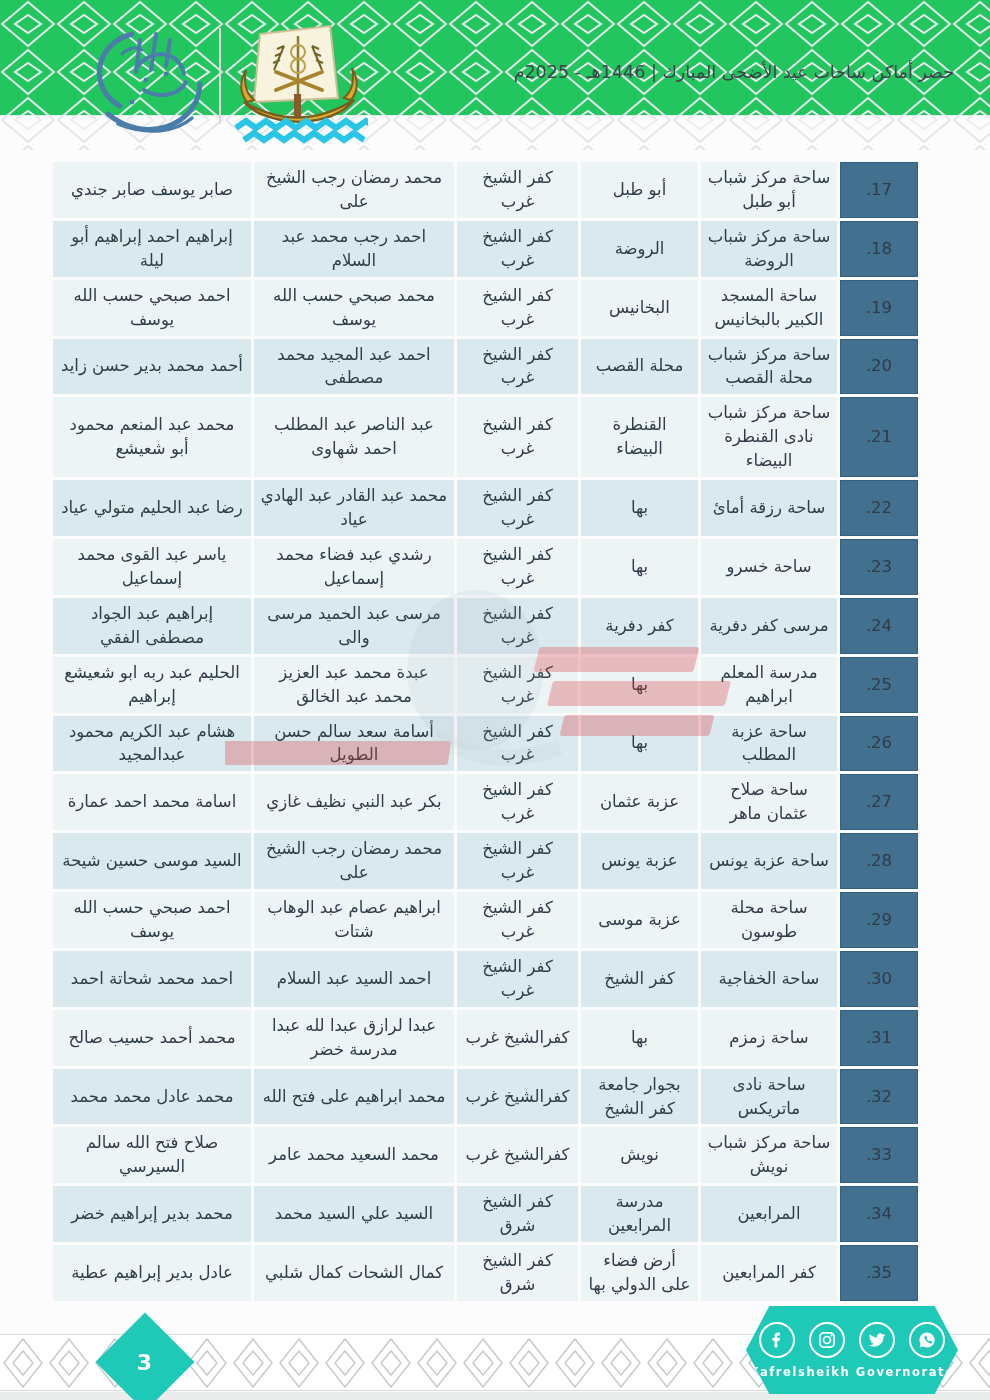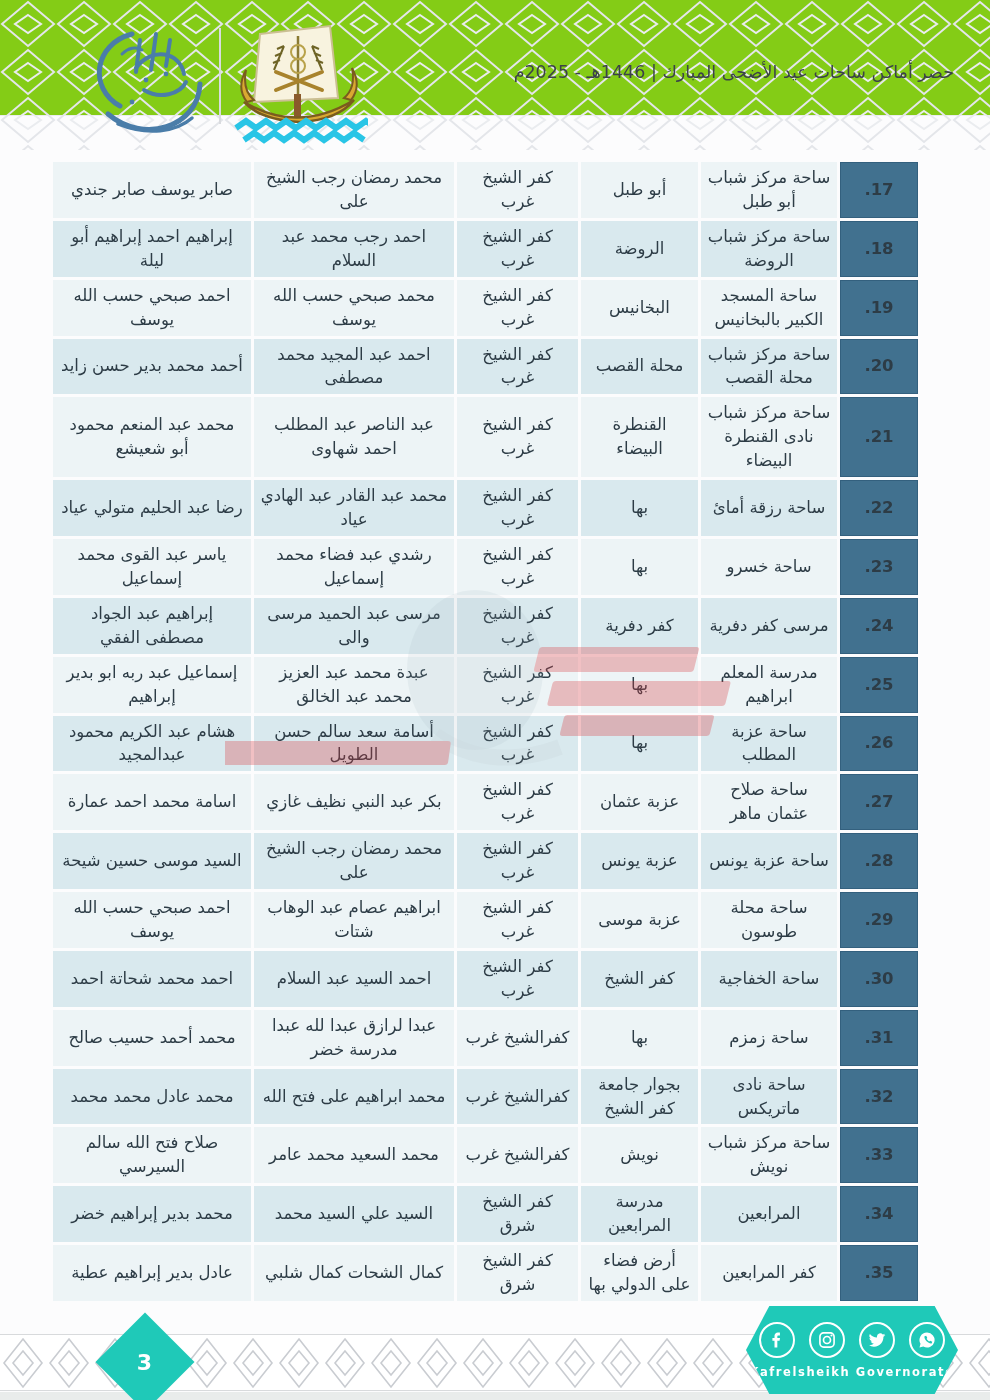--- a/index.html
+++ b/index.html
@@ -3,21 +3,21 @@
 <meta charset="utf-8">
 <style>
   * { margin:0; padding:0; box-sizing:border-box; }
   body {
     width:990px; height:1400px; position:relative; overflow:hidden;
     background:#fcfcfd; font-family:"DejaVu Sans", sans-serif;
   }
   
   .header-band {
     position:absolute; top:0; left:0; width:990px; height:116px;
-    background:#84cc16; border-bottom:1px solid #ebecee;
+    background:#22c55e; border-bottom:1px solid #ebecee;
   }
   .header-band svg.pat { position:absolute; inset:0; }
   .logo-cluster { position:absolute; left:48px; top:6px; }
   .header-title {
     position:absolute; top:62px; right:36px; direction:rtl;
     font-size:17.5px; color:#3b4249; letter-spacing:0;
   }
   
   .table-wrap { position:absolute; top:159px; right:69px; z-index:2; }
   table.squares {
@@ -26,21 +26,21 @@
   }
   table.squares td {
     text-align:center; vertical-align:middle; font-size:16.5px;
     color:#2d3c46; padding:4px 6px; line-height:1.45; height:44px;
     word-wrap:break-word;
   }
   tr:nth-child(odd)  td:not(.col-num) { background:#edf4f6; }
   tr:nth-child(even) td:not(.col-num) { background:#d9e9ee; }
   td.col-num {
     background:#41718f; color:#ffffff; font-size:19px;
-    direction:ltr; border:1px solid #33607e;font-weight:bold;
+    direction:ltr; border:1px solid #33607e;
   }
   
   .watermark {
     position:absolute; left:225px; top:585px; width:530px; height:230px;
     opacity:0.30; z-index:3; pointer-events:none;
   }
   
   .footer-band {
     position:absolute; top:1334px; left:0; width:990px; height:57px;
     background:#ffffff; border-top:1px solid #d8dadc; border-bottom:1px solid #d8dadc;
@@ -202,21 +202,21 @@
           <td class="col-district">كفر الشيخ غرب</td>
           <td class="col-name_1">مرسى عبد الحميد مرسى والى</td>
           <td class="col-name_2">إبراهيم عبد الجواد مصطفى الفقي</td>
         </tr>
         <tr>
           <td class="col-num">.25</td>
           <td class="col-venue">مدرسة المعلم ابراهيم</td>
           <td class="col-village">بها</td>
           <td class="col-district">كفر الشيخ غرب</td>
           <td class="col-name_1">عبدة محمد عبد العزيز محمد عبد الخالق</td>
-          <td class="col-name_2">إسماعيل عبد ربه ابو بدير إبراهيم</td>
+          <td class="col-name_2">الحليم عبد ربه ابو شعيشع إبراهيم</td>
         </tr>
         <tr>
           <td class="col-num">.26</td>
           <td class="col-venue">ساحة عزبة المطلب</td>
           <td class="col-village">بها</td>
           <td class="col-district">كفر الشيخ غرب</td>
           <td class="col-name_1">أسامة سعد سالم حسن الطويل</td>
           <td class="col-name_2">هشام عبد الكريم محمود عبدالمجيد</td>
         </tr>
         <tr>

